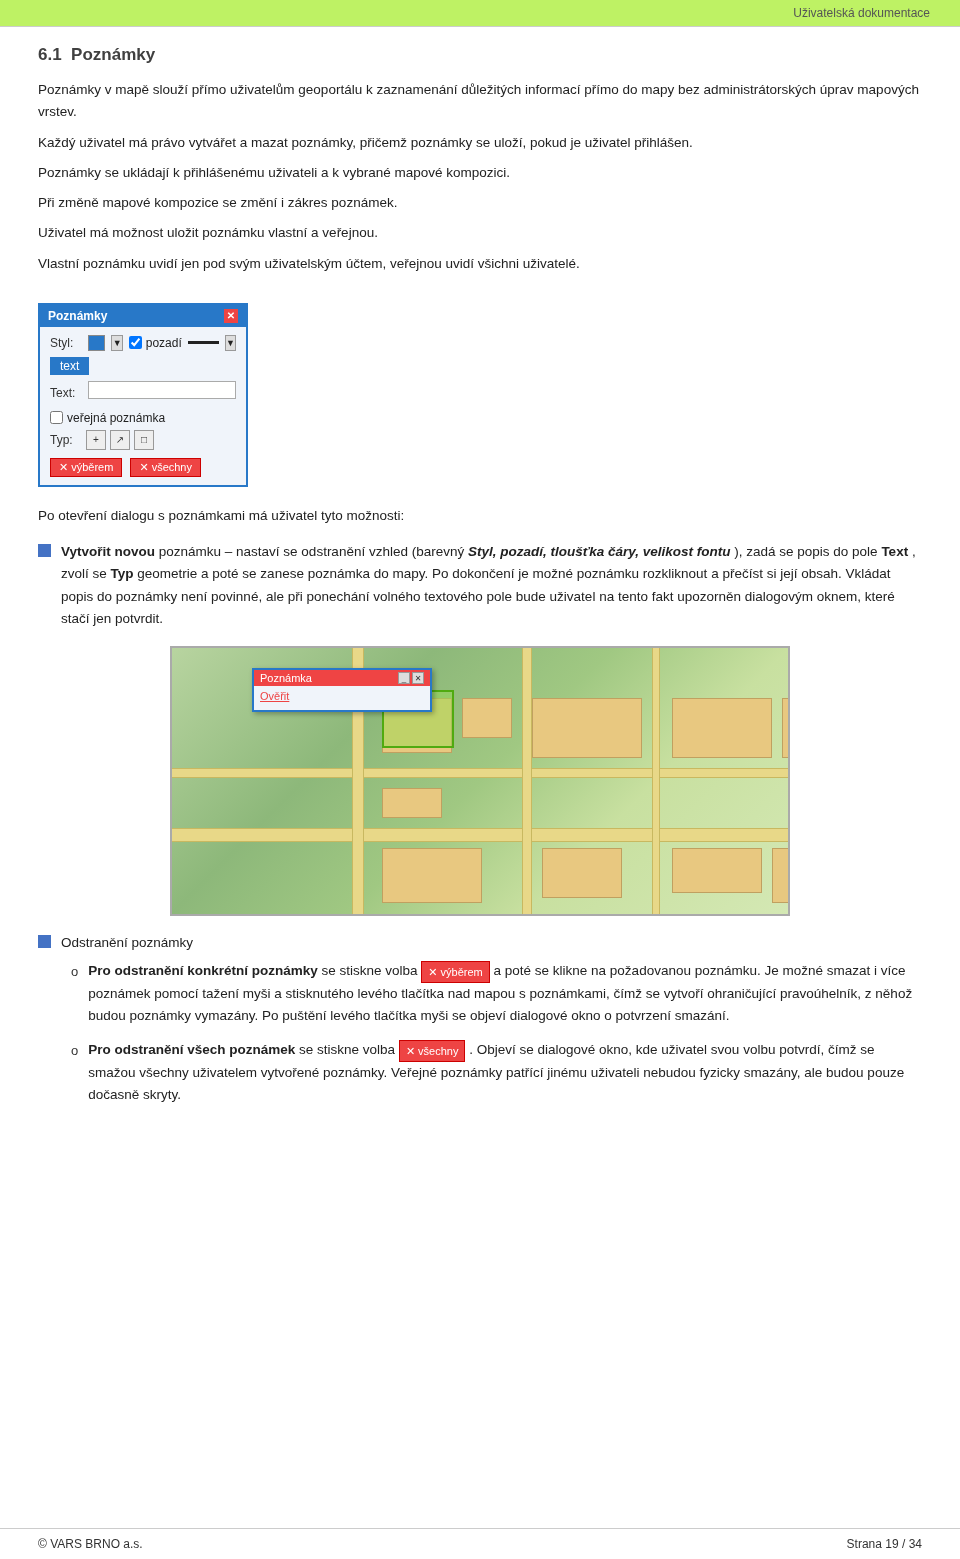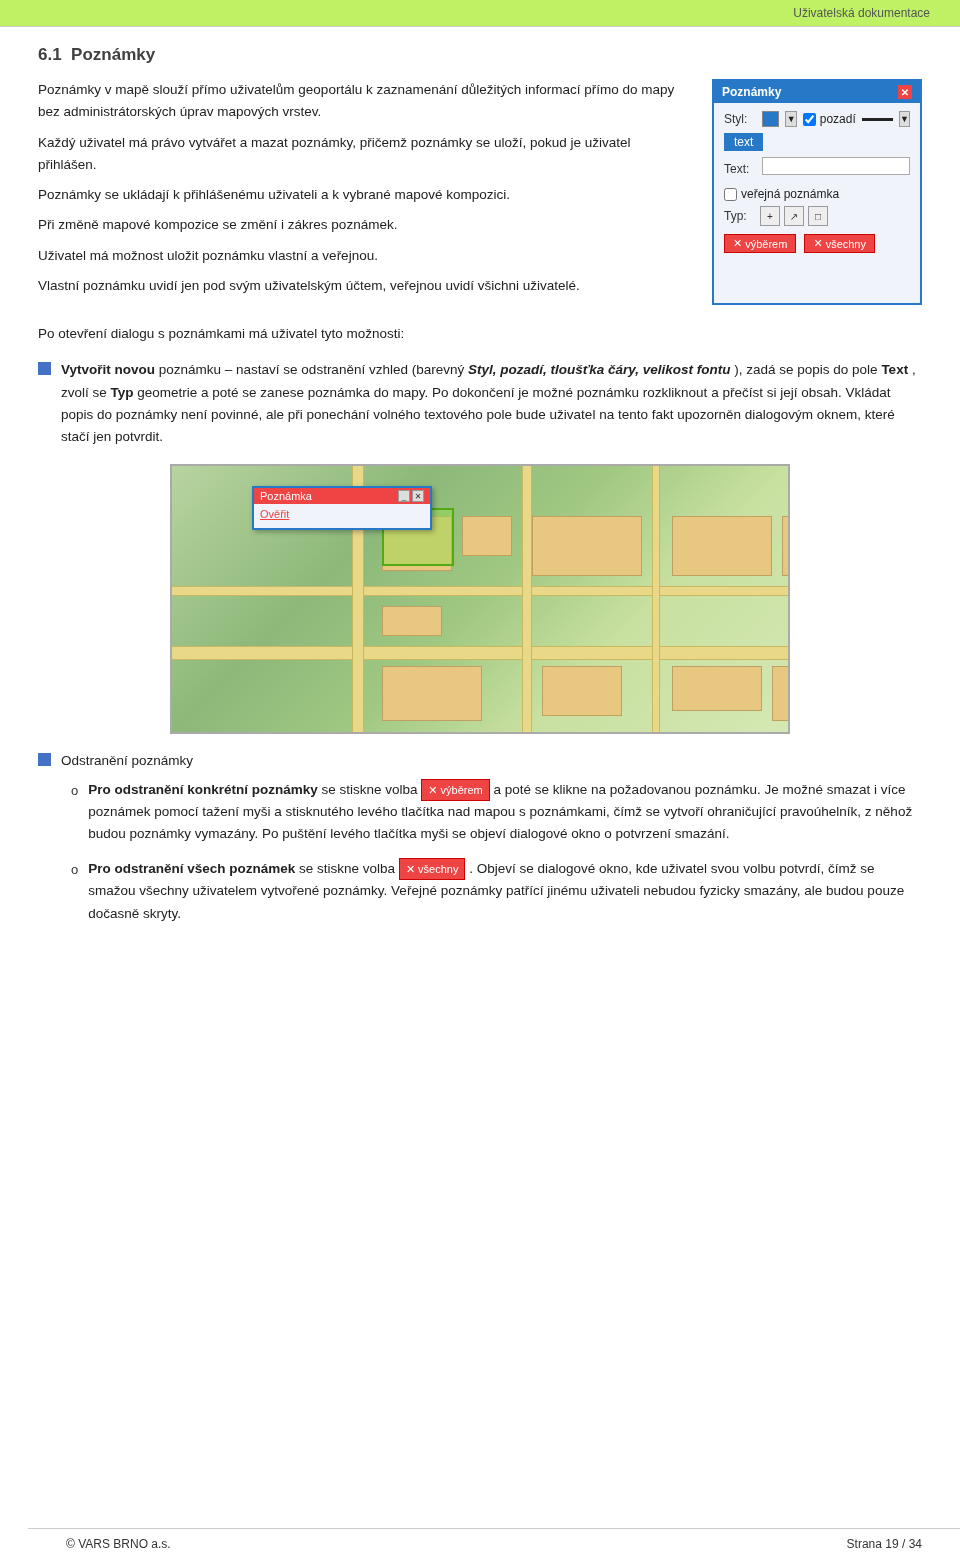--- a/index.html
+++ b/index.html
@@ -34,20 +34,21 @@
       font-size: 17px;
       font-weight: bold;
       margin-bottom: 14px;
     }
 
     
     .intro-block {
       display: flex;
       gap: 20px;
       margin-bottom: 18px;
+      flex-direction: column;
     }
 
     .intro-text {
       flex: 1;
       line-height: 1.6;
     }
 
     .intro-text p {
       margin-bottom: 8px;
     }
@@ -370,21 +371,20 @@
       position: absolute;
       bottom: 0;
       left: 0;
       right: 0;
       border-top: 1px solid #ccc;
       padding: 8px 38px;
       display: flex;
       justify-content: space-between;
       font-size: 12px;
       color: #333;
-      margin-left: 28px;
     }
 
     
     b { font-weight: bold; }
     i { font-style: italic; }
   </style>
 </head>
 <body>
 
 <div class="header-bar">

